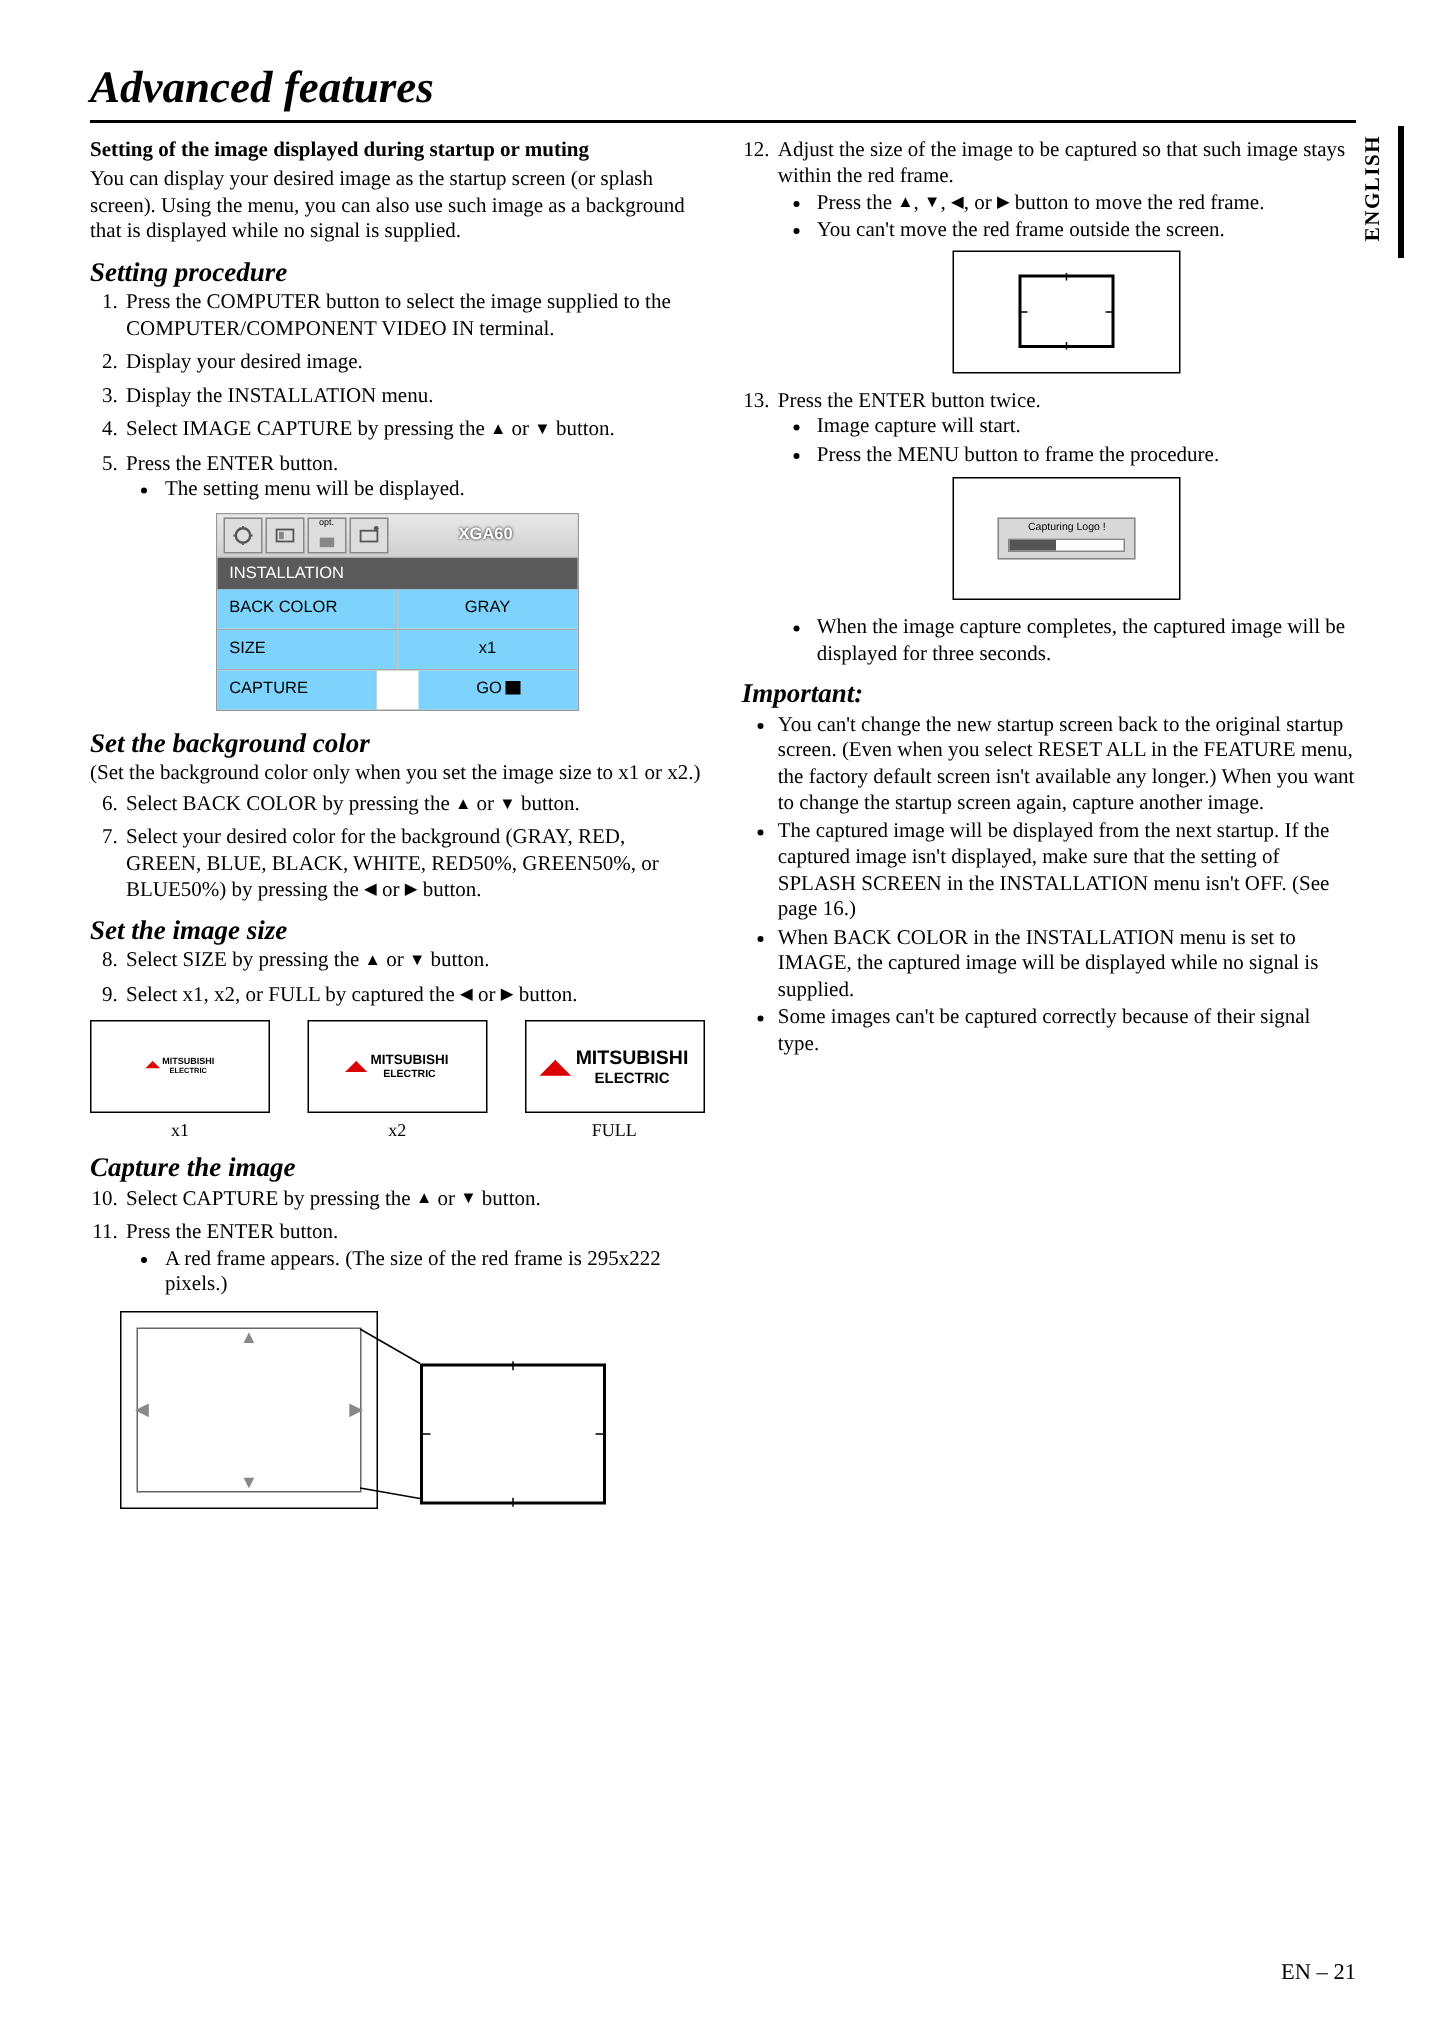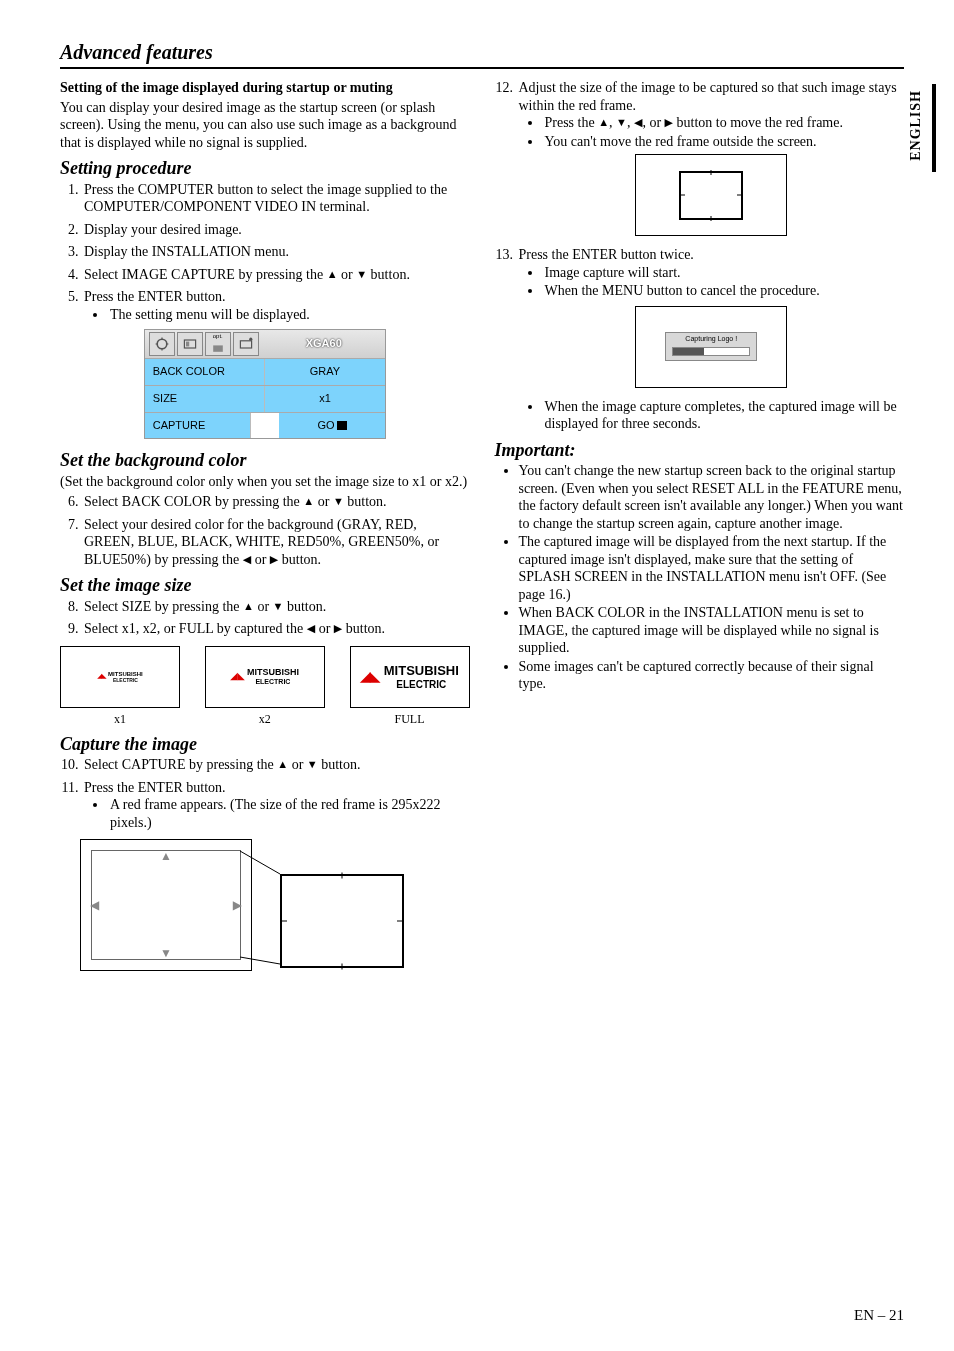--- a/index.html
+++ b/index.html
@@ -10,21 +10,21 @@
     padding: 40px 50px 30px 60px;
     width: 954px;
     height: 1351px;
     box-sizing: border-box;
     position: relative;
     color: #000;
   }
   .page-title {
     font-style: italic;
     font-weight: bold;
-    font-size: 20px;
+    font-size: 30px;
     border-bottom: 2px solid #000;
     padding-bottom: 2px;
     margin-bottom: 10px;
   }
   .cols {
     display: flex;
     gap: 25px;
   }
   .col {
     flex: 1;
@@ -291,20 +291,21 @@
             </div>
           <div class="tab-icon">
               <svg viewBox="0 0 20 20">
                 <rect x="3" y="6" width="14" height="9" fill="none" stroke="#555" stroke-width="1.5"></rect>
                 <circle cx="16" cy="4" r="2" fill="#555"></circle>
               </svg>
             </div>
         </div>
         <div class="tab-label">XGA60</div>
       </div>
+      <div class="dark-row">INSTALLATION</div>
       <div class="menu-row data-row">
         <div>BACK COLOR</div>
         <div class="val">GRAY</div>
       </div>
       <div class="menu-row data-row">
         <div>SIZE</div>
         <div class="val">x1</div>
       </div>
       <div class="menu-row data-row">
         <div>CAPTURE</div>
@@ -405,21 +406,21 @@
             <div class="tick" style="left:50%;bottom:-1px;transform:translateX(-50%) rotate(90deg);"></div>
             <div class="tick" style="top:50%;left:-1px;transform:translateY(-50%);"></div>
             <div class="tick" style="top:50%;right:-1px;transform:translateY(-50%);"></div>
           </div>
         </div>
       </li>
       <li>
         <span>Press the ENTER button twice.</span>
         <ul>
           <li>Image capture will start.</li>
-          <li>When the MENU button to cancel the procedure.</li>
+          <li>Press the MENU button to frame the procedure.</li>
         </ul>
         <div class="capture-progress-box">
           <div class="progress-inner">
             <div>Capturing Logo !</div>
             <div class="progress-bar">
                 <div class="progress-fill"></div>
               </div>
           </div>
         </div>
         <ul>

